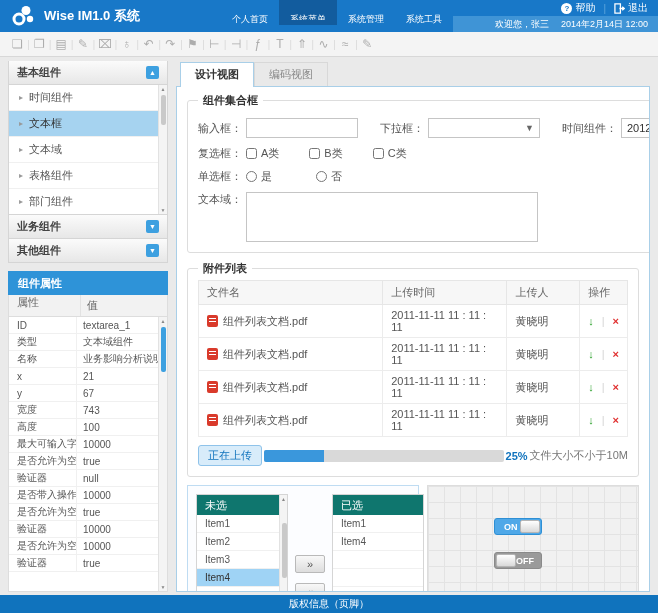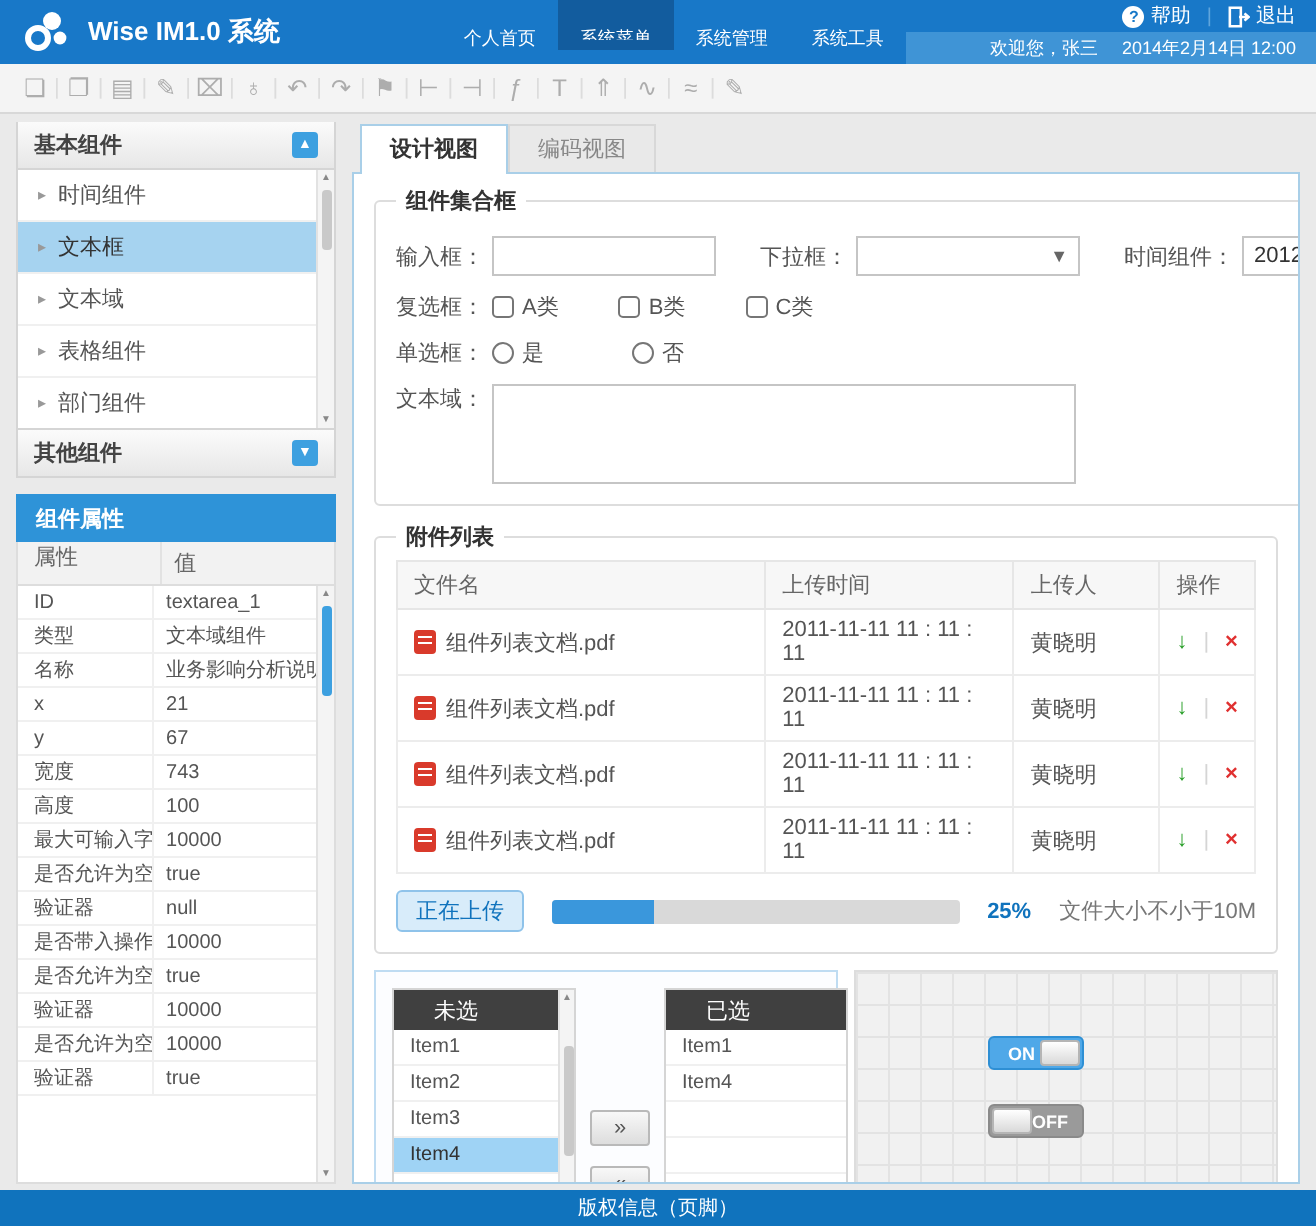--- a/index.html
+++ b/index.html
@@ -77,33 +77,33 @@
   
   table.att{width:100%;border-collapse:collapse;margin-top:2px}
   .att th{background:#F7F7F7;border:1px solid #E6E6E6;font-size:11px;color:#666;font-weight:normal;text-align:left;padding:4px 8px}
   .att td{border:1px solid #ECECEC;font-size:11px;color:#555;padding:4px 8px}
   .pdf{display:inline-block;width:11px;height:12px;background:#D93A2B;border-radius:2px;margin-right:5px;vertical-align:-2px;position:relative}
   .pdf::after{content:"";position:absolute;left:2px;top:3px;right:2px;height:1px;background:#fff;box-shadow:0 3px 0 #fff}
   .ops{text-align:center;white-space:nowrap}
   .dl{color:#2CA02C;font-weight:bold;cursor:pointer}
   .del{color:#E03030;font-weight:bold;cursor:pointer}
   .opsep{color:#D5D5D5;margin:0 8px}
-  .upload-row{display:flex;align-items:center;gap:14px;margin-top:8px;font-size:11px}
+  .upload-row{display:flex;align-items:center;gap:2px;margin-top:8px;font-size:11px}
   .upbtn{background:#D8ECFA;border:1px solid #8FC3EA;color:#1073BD;font-size:11px;padding:2px 9px;border-radius:3px;cursor:pointer;white-space:nowrap}
   .ptrack{flex:1;height:12px;background:#D9D9D9;border-radius:2px;overflow:hidden}
   .pfill{height:100%;background:#3A97DC}
   .ppct{color:#1073BD;font-weight:bold}
   .phint{color:#777;white-space:nowrap}
 
   
   .bottom{display:flex;gap:8px;height:186px}
   .transfer-box{width:232px;border:1px solid #BFDCF2;background:#FCFDFF;padding:8px;display:flex;gap:7px;flex:none}
   .xfer-list{width:92px;border:1px solid #D5D5D5;background:#fff;height:168px;overflow:hidden;position:relative;flex:none}
   .xfer-list.withscroll{padding-right:8px}
-  .xfer-head{height:20px;background:#404040;color:#fff;font-size:11px;display:flex;align-items:center;padding-left:20px}
+  .xfer-head{height:20px;background:#0f766e;color:#fff;font-size:11px;display:flex;align-items:center;padding-left:8px}
   .xitem{height:18px;display:flex;align-items:center;padding-left:8px;font-size:10px;color:#555;border-bottom:1px solid #F0F0F0;cursor:pointer}
   .xitem.selected{background:#9FD3F5;color:#333}
   .xbtns{display:flex;flex-direction:column;gap:10px;align-self:center}
   .xbtn{width:30px;height:18px;background:linear-gradient(#F8F8F8,#DDD);border:1px solid #B9B9B9;border-radius:2px;font-size:11px;color:#555;display:flex;align-items:center;justify-content:center;cursor:pointer}
   .canvas{flex:1;border:1px solid #DDD;background:#F1F1F1;background-image:linear-gradient(#E3E3E3 1px,transparent 1px),linear-gradient(90deg,#E3E3E3 1px,transparent 1px);background-size:16px 16px;position:relative}
   .toggle{position:absolute;width:48px;height:17px;border-radius:3px;font-size:9px;font-weight:bold;color:#fff;cursor:pointer}
   .toggle.on{left:66px;top:32px;background:#4FA8E8;border:1px solid #2E8FD4}
   .toggle.off{left:66px;top:66px;background:#9A9A9A;border:1px solid #8A8A8A}
   .knob{position:absolute;top:1px;width:20px;height:13px;background:linear-gradient(#FFF,#D9D9D9);border:1px solid #B5B5B5;border-radius:2px}
   .toggle.on .knob{right:1px}
@@ -246,20 +246,24 @@
           <span class="tri">▸</span>
           <span>部门组件</span>
         </div>
         <div class="vscroll">
         <span>▲</span>
         <span class="vthumb" style="top:10px;height:30px;background:#C9C9C9"></span>
         <span>▼</span>
       </div>
     </div>
 
+    <div class="sec-head">
+      <span>业务组件</span>
+      <span class="sec-btn">▼</span>
+    </div>
     <div class="sec-head">
       <span>其他组件</span>
       <span class="sec-btn">▼</span>
     </div>
 
     <div class="spacer8"></div>
 
     <div class="side-title">组件属性</div>
     <div class="prop-head">
       <div class="ph-k">属性</div>

